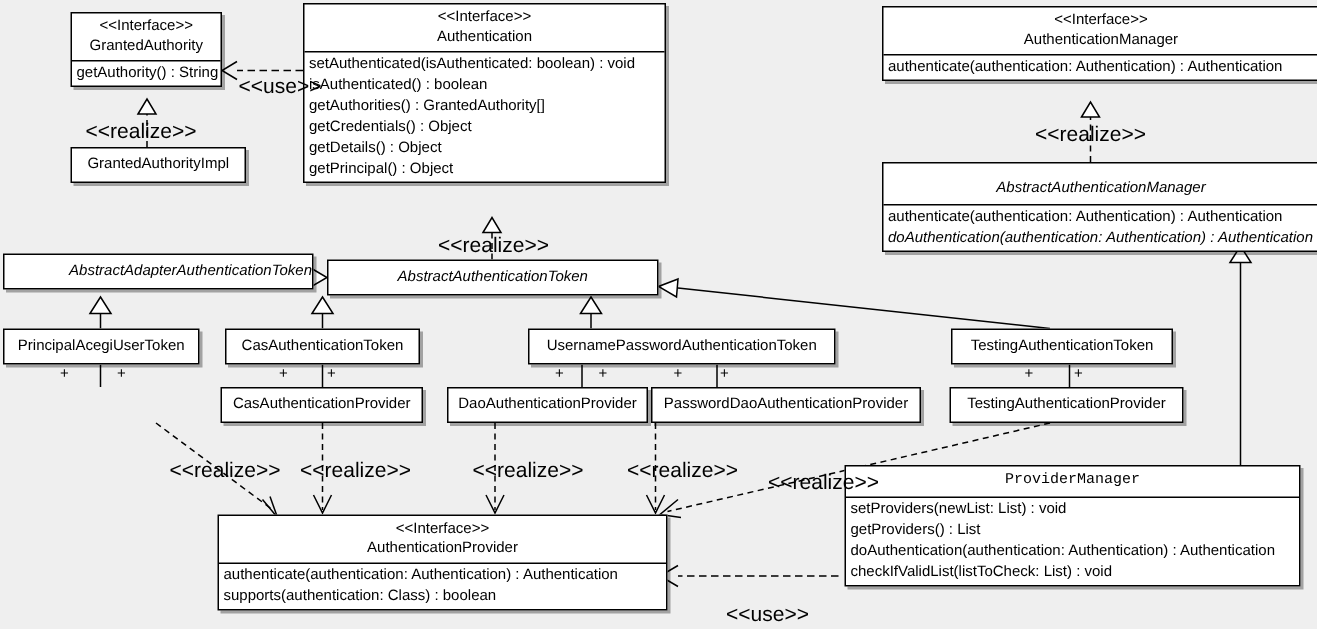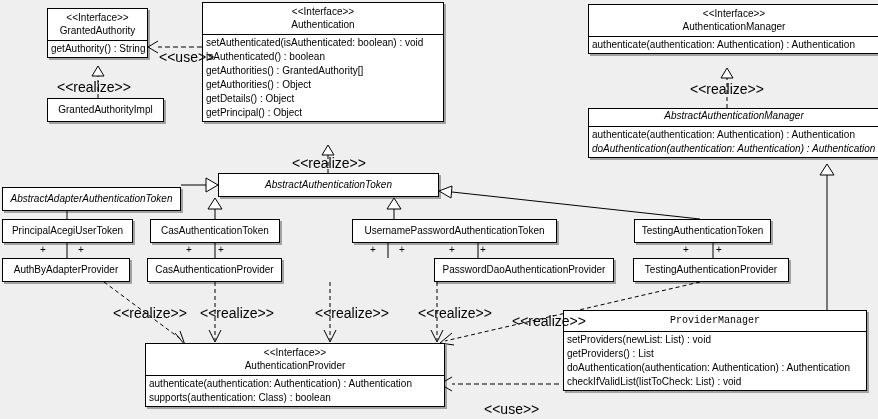--- a/index.html
+++ b/index.html
@@ -197,64 +197,64 @@
   <div class="uml-box" style="left:202px; top:2px; width:242px;">
     <div class="uml-header">
       <span class="stereo">&lt;&lt;Interface&gt;&gt;</span>
       <span class="cls-name">Authentication</span>
     </div>
     <div class="uml-sep"></div>
     <div class="uml-ops">
       <span class="op">setAuthenticated(isAuthenticated: boolean) : void</span>
       <span class="op">isAuthenticated() : boolean</span>
       <span class="op">getAuthorities() : GrantedAuthority[]</span>
-      <span class="op">getAuthorities() : Object</span>
+      <span class="op">getCredentials() : Object</span>
       <span class="op">getDetails() : Object</span>
       <span class="op">getPrincipal() : Object</span>
     </div>
   </div>
 
   <div class="uml-box" style="left:588px; top:4px; width:292px;">
     <div class="uml-header">
       <span class="stereo">&lt;&lt;Interface&gt;&gt;</span>
       <span class="cls-name">AuthenticationManager</span>
     </div>
     <div class="uml-sep"></div>
     <div class="uml-ops">
       <span class="op">authenticate(authentication: Authentication) : Authentication</span>
     </div>
   </div>
 
   <div class="uml-box" style="left:588px; top:108px; width:292px;">
-    <div class="uml-header" style="padding-top:0; padding-bottom:3px;">
+    <div class="uml-header" style="padding-top:10px; padding-bottom:3px;">
       <span class="cls-name abstract">AbstractAuthenticationManager</span>
     </div>
     <div class="uml-sep"></div>
     <div class="uml-ops">
       <span class="op">authenticate(authentication: Authentication) : Authentication</span>
       <span class="op abstract">doAuthentication(authentication: Authentication) : Authentication</span>
     </div>
   </div>
 
-  <div class="simple-box abstract" style="left:2px; top:187px; width:179px;">AbstractAdapterAuthenticationToken</div>
+  <div class="simple-box abstract" style="left:2px; top:169px; width:207px;text-align:right;">AbstractAdapterAuthenticationToken</div>
 
   <div class="simple-box abstract" style="left:218px; top:173px; width:221px;">AbstractAuthenticationToken</div>
 
   <div class="simple-box" style="left:2px; top:219px; width:131px;">PrincipalAcegiUserToken</div>
 
   <div class="simple-box" style="left:150px; top:219px; width:130px;">CasAuthenticationToken</div>
 
   <div class="simple-box" style="left:352px; top:219px; width:205px;">UsernamePasswordAuthenticationToken</div>
 
-  <div class="simple-box" style="left:634px; top:219px; width:137px;">TestingAuthenticationToken</div>
-
-  <div class="simple-box" style="left:2px; top:258px; width:128px;">AuthByAdapterProvider</div>
+  <div class="simple-box" style="left:634px; top:219px; width:148px;">TestingAuthenticationToken</div>
+
 
   <div class="simple-box" style="left:147px; top:258px; width:135px;">CasAuthenticationProvider</div>
 
+  <div class="simple-box" style="left:298px; top:258px; width:134px;">DaoAuthenticationProvider</div>
 
   <div class="simple-box" style="left:434px; top:258px; width:180px;">PasswordDaoAuthenticationProvider</div>
 
   <div class="simple-box" style="left:633px; top:258px; width:156px;text-align:center;">TestingAuthenticationProvider</div>
 
   <div class="uml-box" style="left:145px; top:343px; width:300px;">
     <div class="uml-header">
       <span class="stereo">&lt;&lt;Interface&gt;&gt;</span>
       <span class="cls-name">AuthenticationProvider</span>
     </div>

